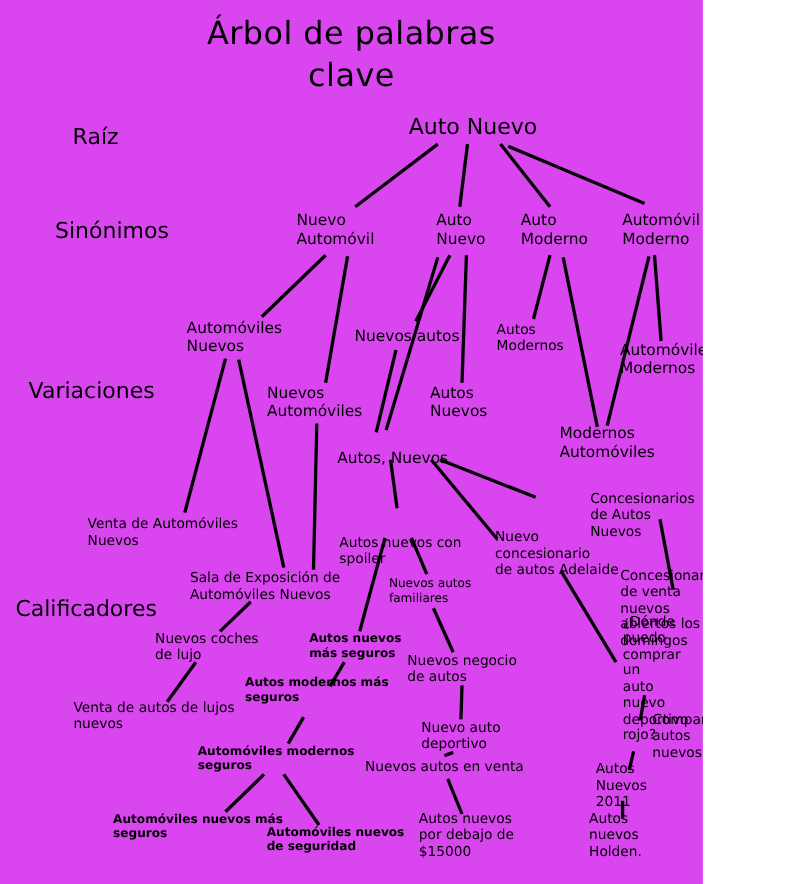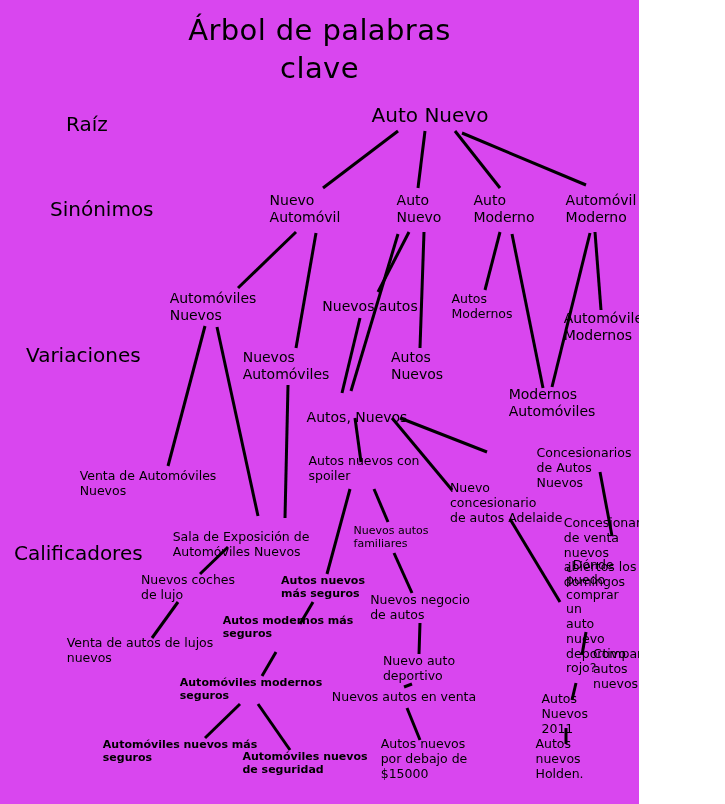--- a/index.html
+++ b/index.html
@@ -131,25 +131,25 @@
       <div class="node s-var" style="left: 286px; top: 366px;">Nuevos
 Automóviles</div>
       <div class="node s-var" style="left: 417px; top: 366px;">Autos
 Nuevos</div>
       <div class="node s-var" style="left: 552px; top: 403px;">Modernos
 Automóviles</div>
       <div class="node s-var" style="left: 357px; top: 405px; margin-top: 12px;">Autos,  Nuevos</div>
       <div class="node s-qual" style="left: 584px; top: 468px;">Concesionarios de Autos Nuevos</div>
       <div class="node s-qual" style="left: 148px; top: 484px;">Venta de Automóviles
 Nuevos</div>
-      <div class="node s-qual" style="left: 364px; top: 469px;">Autos nuevos con
+      <div class="node s-qual" style="left: 364px; top: 501px;">Autos nuevos con
 spoiler</div>
       <div class="node s-qual" style="left: 501px; top: 503px; margin-left: 12px;">Nuevo concesionario
 de autos Adelaide</div>
-      <div class="node s-qual" style="left: 241px; top: 533px; margin-top: 12px;">Sala de Exposición de
+      <div class="node s-qual" style="left: 241px; top: 533px;">Sala de Exposición de
 Automóviles Nuevos</div>
       <div class="node s-qual-small" style="left: 391px; top: 538px;">Nuevos autos
 familiares</div>
       <div class="node s-qual" style="left: 608px; top: 553px;">Concesionario de venta nuevos
 abiertos los domingos</div>
       <div class="node s-qual" style="left: 188px; top: 588px;">Nuevos coches
 de lujo</div>
       <div class="node s-qual-small bold" style="left: 323px; top: 588px;">Autos nuevos
 más seguros</div>
       <div class="node s-qual" style="left: 420px; top: 608px;">Nuevos negocio

